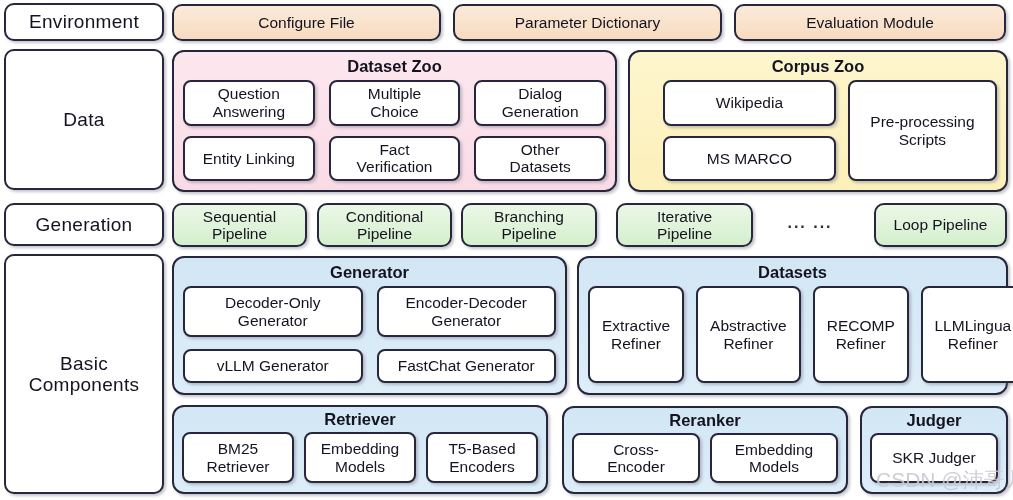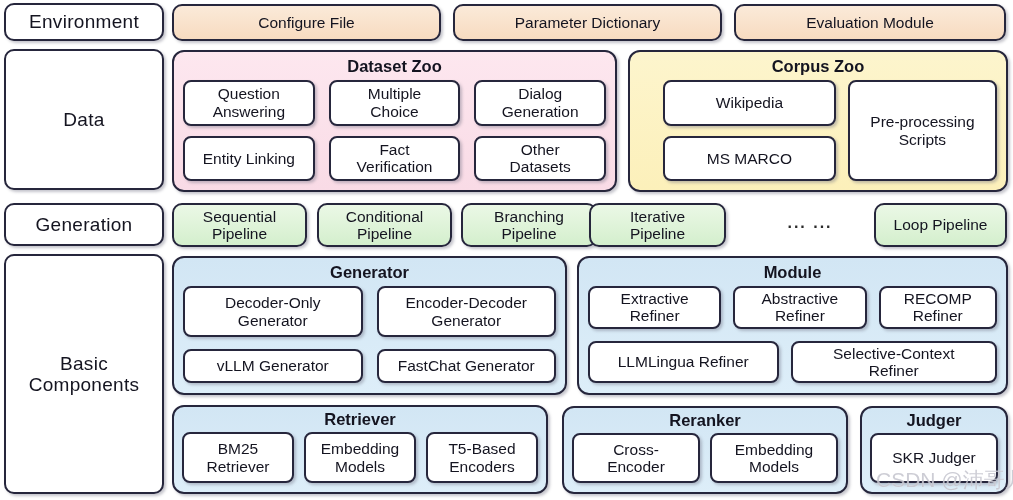--- a/index.html
+++ b/index.html
@@ -44,21 +44,21 @@
   }
   .grid2{
     flex:1;display:grid;grid-template-columns:repeat(2,1fr);
     gap:12px 14px;padding:0 9px 10px;
   }
   .corpus-body{flex:1;display:flex;gap:12px;padding:0 9px 9px;}
   .corpus-stack{flex:1.32;display:flex;flex-direction:column;gap:10px;}
   .corpus-stack .cell{flex:1;margin-left:24px;}
   .corpus-side{flex:1;display:flex;}
   .corpus-side .cell{flex:1;padding:2px 10px;}
-  .rows{flex:1;display:flex;flex-direction:column;gap:12px;padding:0 9px 10px;}
+  .rows{flex:1;display:flex;flex-direction:row;gap:12px;padding:0 9px 10px;}
   .rows .r{flex:1;display:flex;gap:12px;}
   .rows .r .cell{flex:1;padding:2px 12px;}
   .rows .r .cell.narrow{flex:.86;}
   .rows .r .cell.wide-pad{padding:2px 20px;}
   .hrow{flex:1;display:flex;gap:10px;padding:0 8px 9px;}
   .hrow .cell{flex:1;padding:2px 8px;}
   .hrow .cell.rr{padding:2px 18px;}
   .ellipsis{
     position:absolute;left:762px;top:210px;width:96px;height:26px;
     display:flex;align-items:center;justify-content:center;
@@ -104,38 +104,38 @@
       <div class="corpus-side">
         <div class="cell">Pre-processing Scripts</div>
       </div>
     </div>
   </div>
 
   <div class="box lbl" style="left:4px;top:203px;width:160px;height:43px;">Generation</div>
   <div class="box green" style="left:172px;top:203px;width:135px;height:44px;padding:14px 18px;">Sequential Pipeline</div>
   <div class="box green" style="left:317px;top:203px;width:135px;height:44px;padding:2px 18px;">Conditional Pipeline</div>
   <div class="box green" style="left:461px;top:203px;width:136px;height:44px;padding:2px 18px;">Branching Pipeline</div>
-  <div class="box green" style="left:589px;top:203px;width:137px;height:44px;padding:2px 18px;">Iterative Pipeline</div>
+  <div class="box green" style="left:616px;top:203px;width:137px;height:44px;padding:2px 18px;">Iterative Pipeline</div>
   <div class="ellipsis">... ...</div>
   <div class="box green" style="left:874px;top:203px;width:133px;height:44px;padding:2px 6px;">Loop Pipeline</div>
 
   <div class="box lbl" style="left:4px;top:254px;width:160px;height:240px;padding:0 14px;">Basic Components</div>
 
   <div class="zone bluez" style="left:172px;top:256px;width:395px;height:139px;">
     <div class="zone-title">Generator</div>
     <div class="grid2">
       <div class="cell" style="padding:2px 12px;">Decoder-Only Generator</div>
       <div class="cell" style="padding:2px 12px;">Encoder-Decoder Generator</div>
       <div class="cell" style="padding:2px 12px;">vLLM Generator</div>
       <div class="cell" style="padding:2px 12px;">FastChat Generator</div>
     </div>
   </div>
 
   <div class="zone bluez" style="left:577px;top:256px;width:431px;height:139px;">
-    <div class="zone-title">Module</div>
+    <div class="zone-title">Datasets</div>
     <div class="rows">
       <div class="r">
         <div class="cell">Extractive Refiner</div>
         <div class="cell">Abstractive Refiner</div>
         <div class="cell narrow">RECOMP Refiner</div>
       </div>
       <div class="r">
         <div class="cell">LLMLingua Refiner</div>
         <div class="cell wide-pad">Selective-Context Refiner</div>
       </div>

